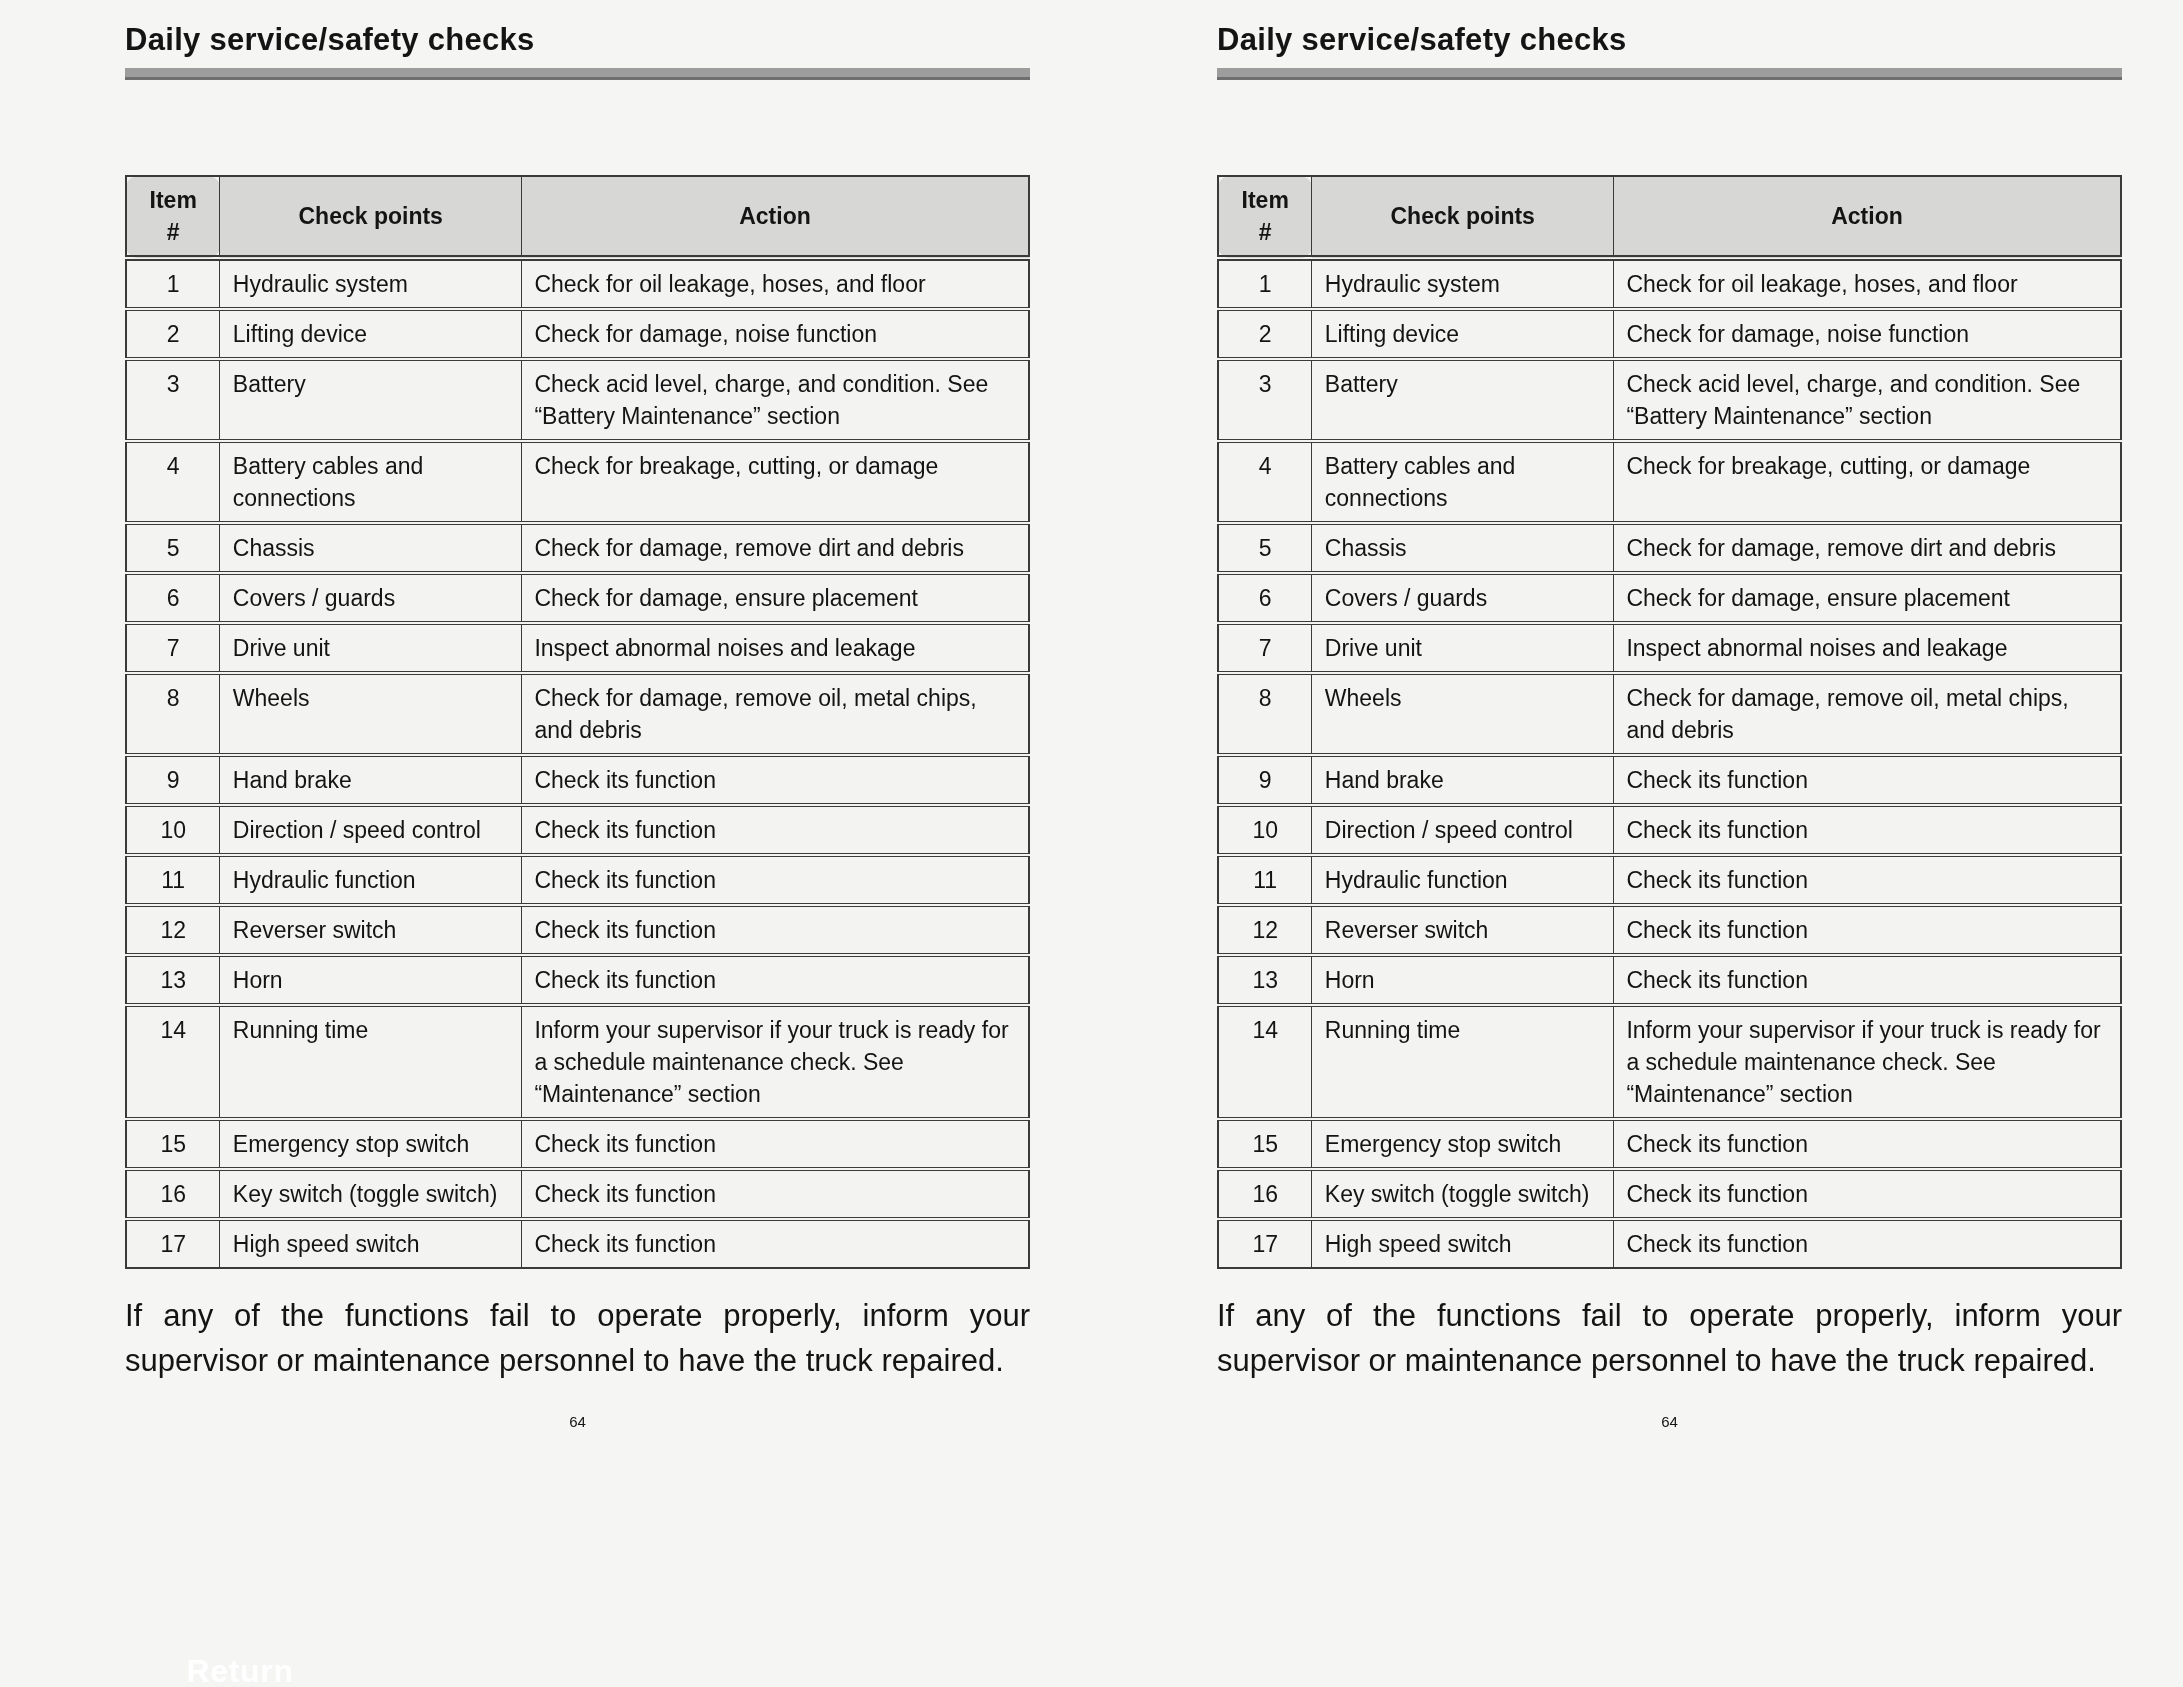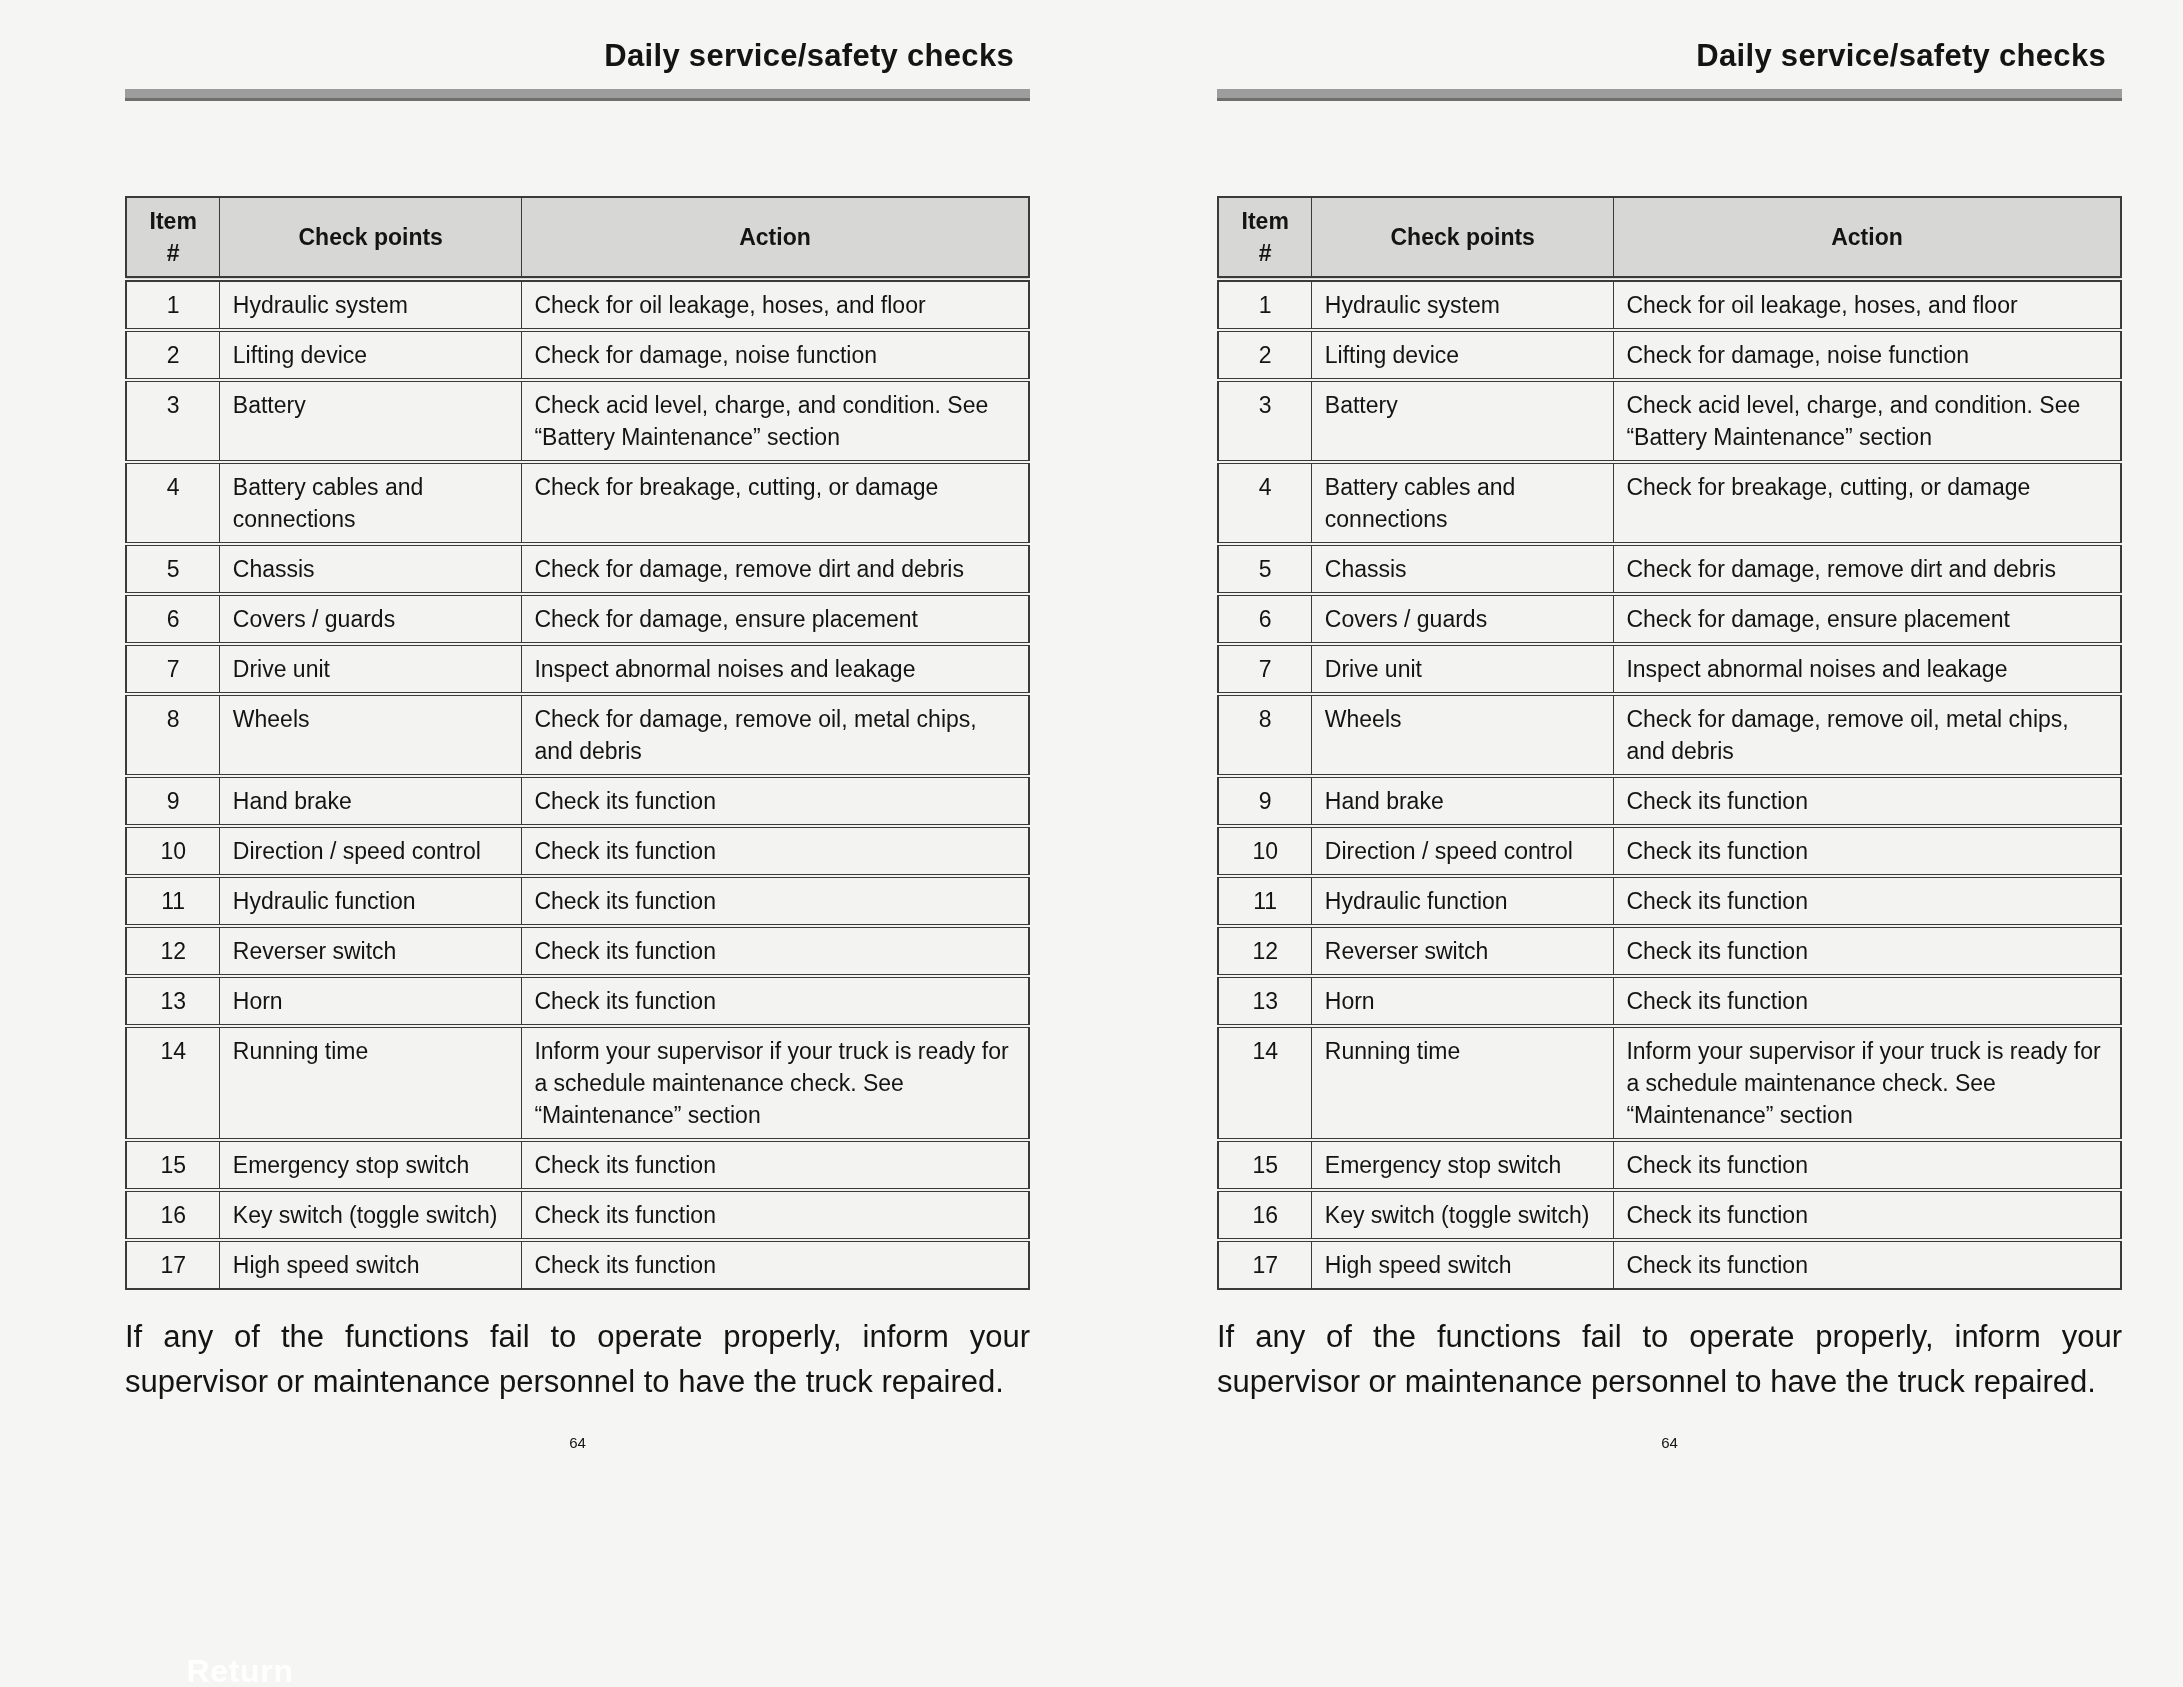--- a/index.html
+++ b/index.html
@@ -21,23 +21,23 @@
     font-family:"Liberation Sans","DejaVu Sans",sans-serif;
     color:var(--text);
     overflow:hidden;
   }
   .spread{display:flex;width:100%;height:100%;}
   .page{
     width:1092px;flex:0 0 1092px;box-sizing:border-box;
     padding:23.4px 62px 0 125px;
   }
   .title{
-    margin:16px;
+    margin:0;
     font-size:31px;line-height:1.1;font-weight:bold;
-    text-align:right;letter-spacing:0.3px;
+    text-align:left;letter-spacing:0.3px;
   }
   .title-bar{
     margin-top:11px;height:9px;
     background:var(--rule_gray);
     border-bottom:3.4px solid var(--rule_edge);
   }
   table.checks{
     margin-top:95px;width:100%;
     border-collapse:collapse;
     border:2.8px solid var(--border);
@@ -58,21 +58,21 @@
   .checks thead th{
     background:var(--header_bg);
     font-weight:bold;
     vertical-align:middle;
     height:69px;
     border-bottom:6.2px double var(--border);
     padding-top:4.1px;padding-bottom:4.1px;text-align:center;
   }
   .checks thead th.num{white-space:pre-line;}
   .checks tbody td{border-top:4.8px double var(--border);}
-  .checks .num{text-align:center;padding-left:4.1px;padding-right:4.1px;}
+  .checks .num{text-align:center;padding-left:4.1px;padding-right:4.1px;border-radius:12px;}
   .checks strong{font-weight:normal;}
   .note{
     margin:25px 0 0 0;
     font-size:31px;line-height:1.45;
     text-align:justify;
   }
   .pagenum{
     margin-top:29px;
     text-align:center;
     font-size:15px;

